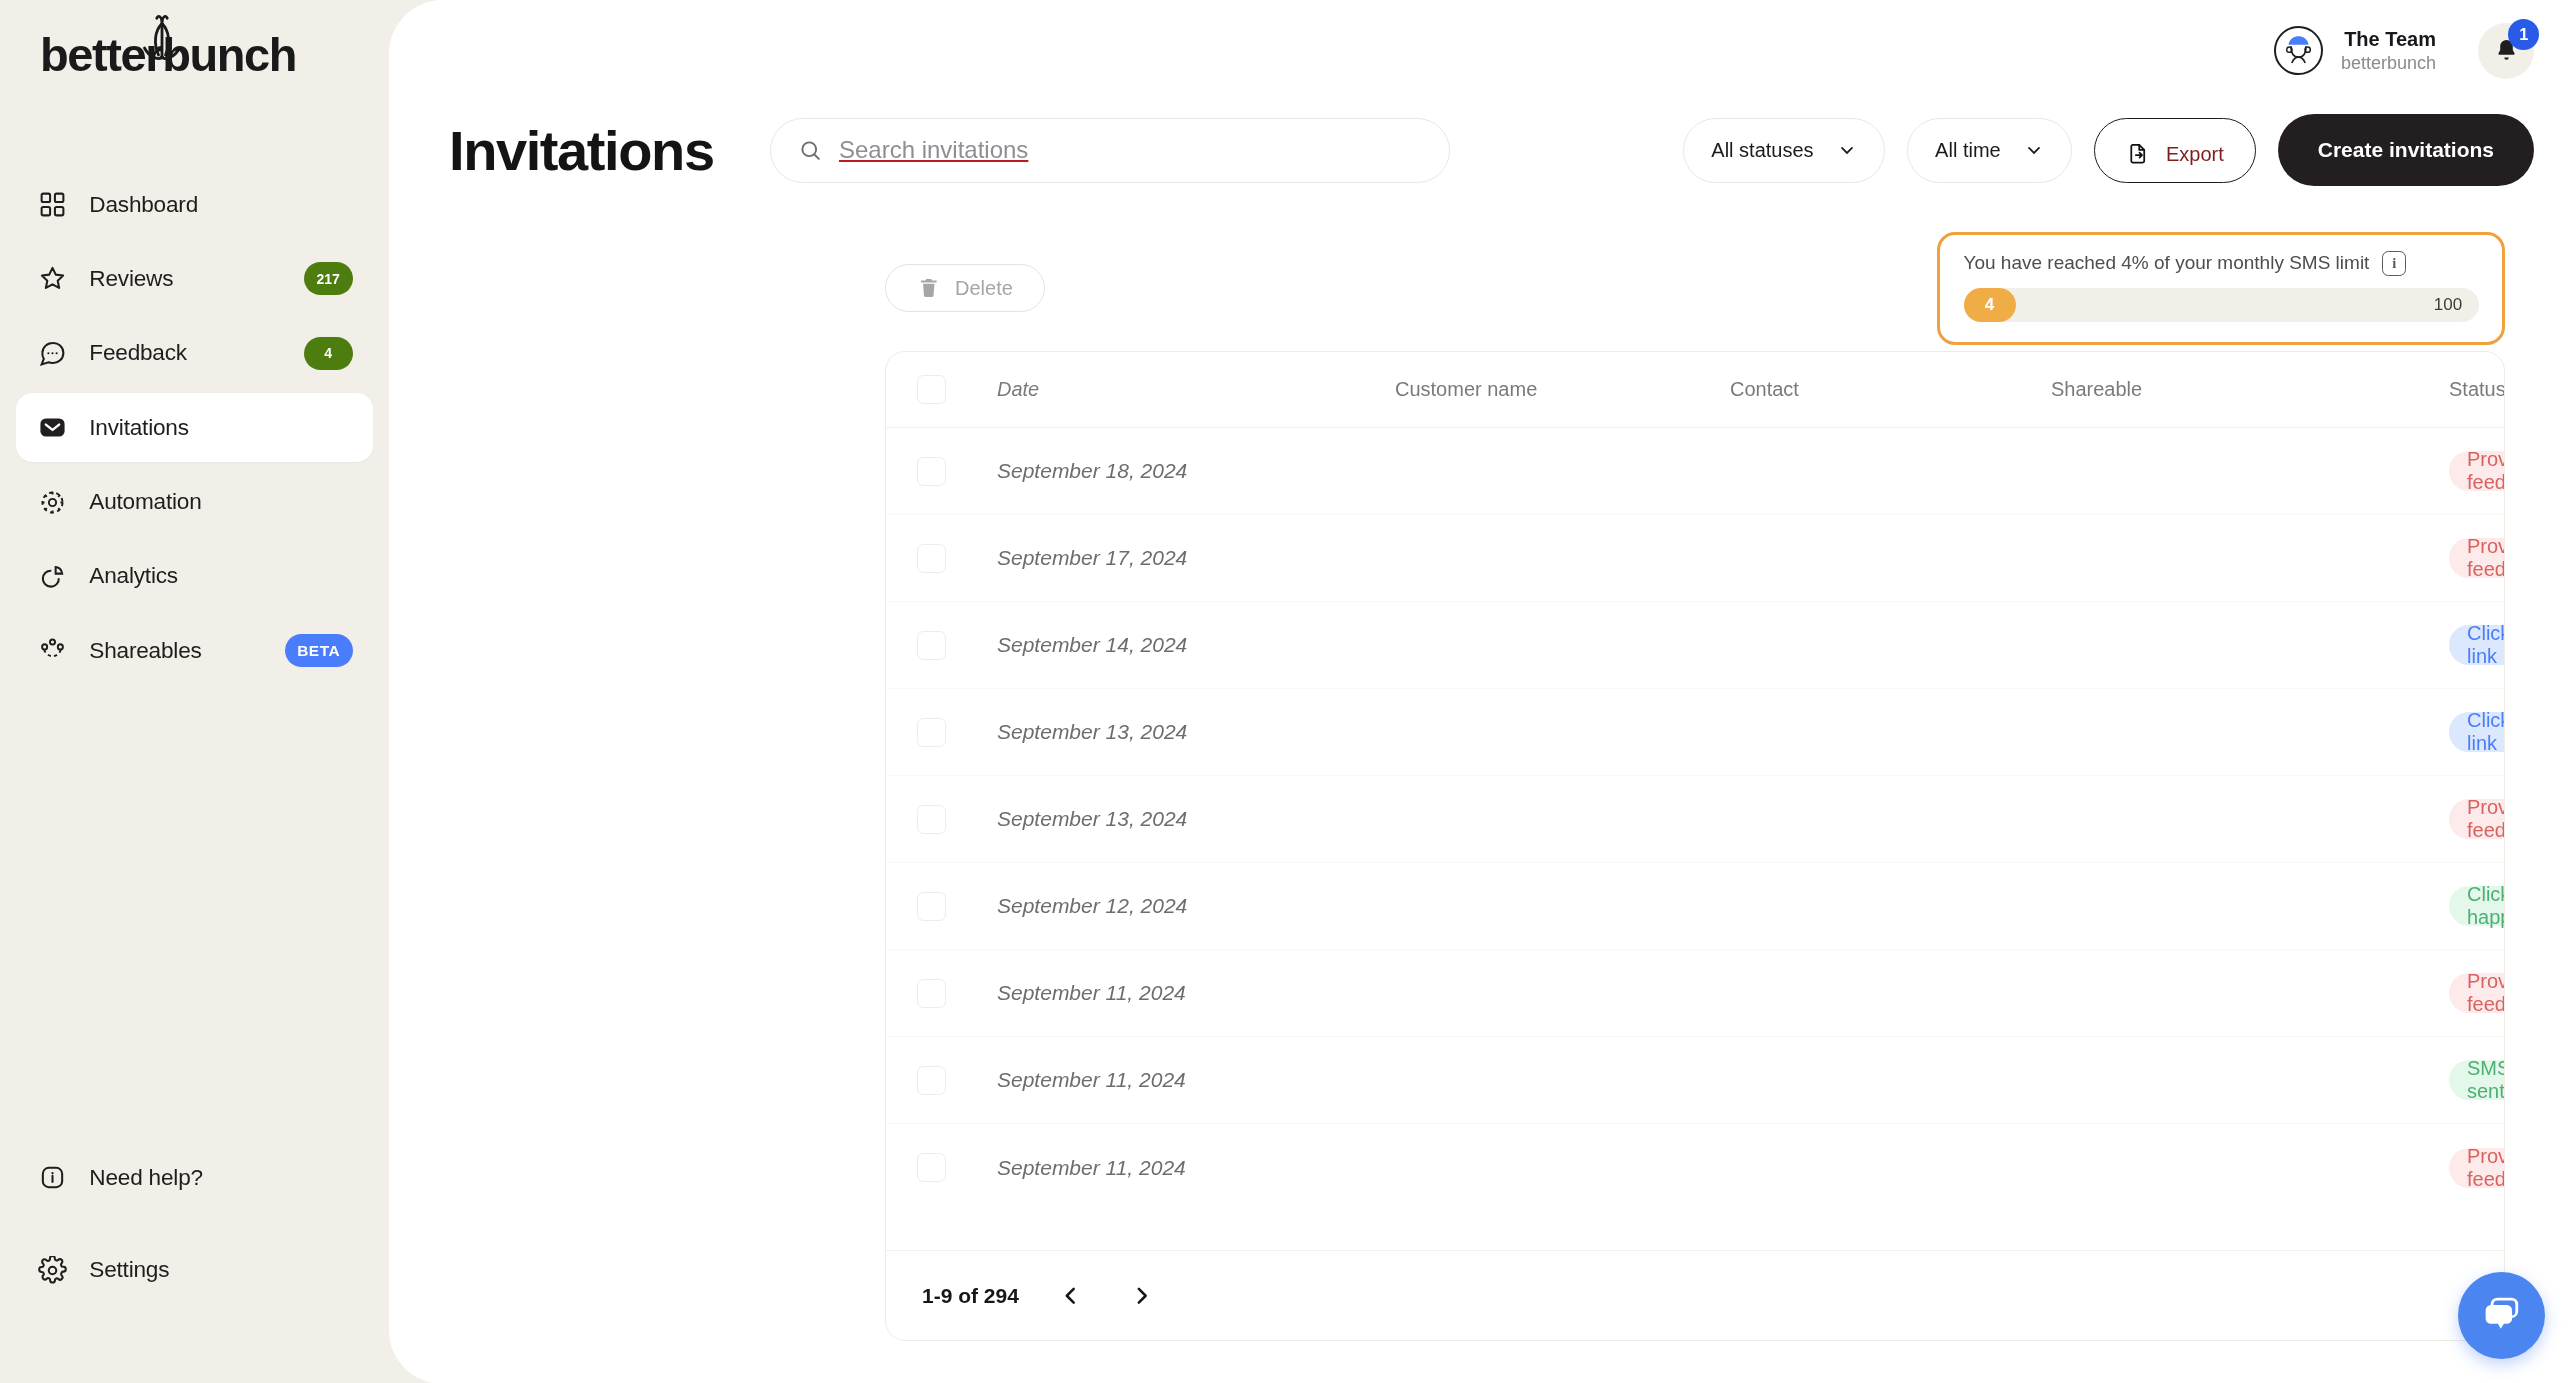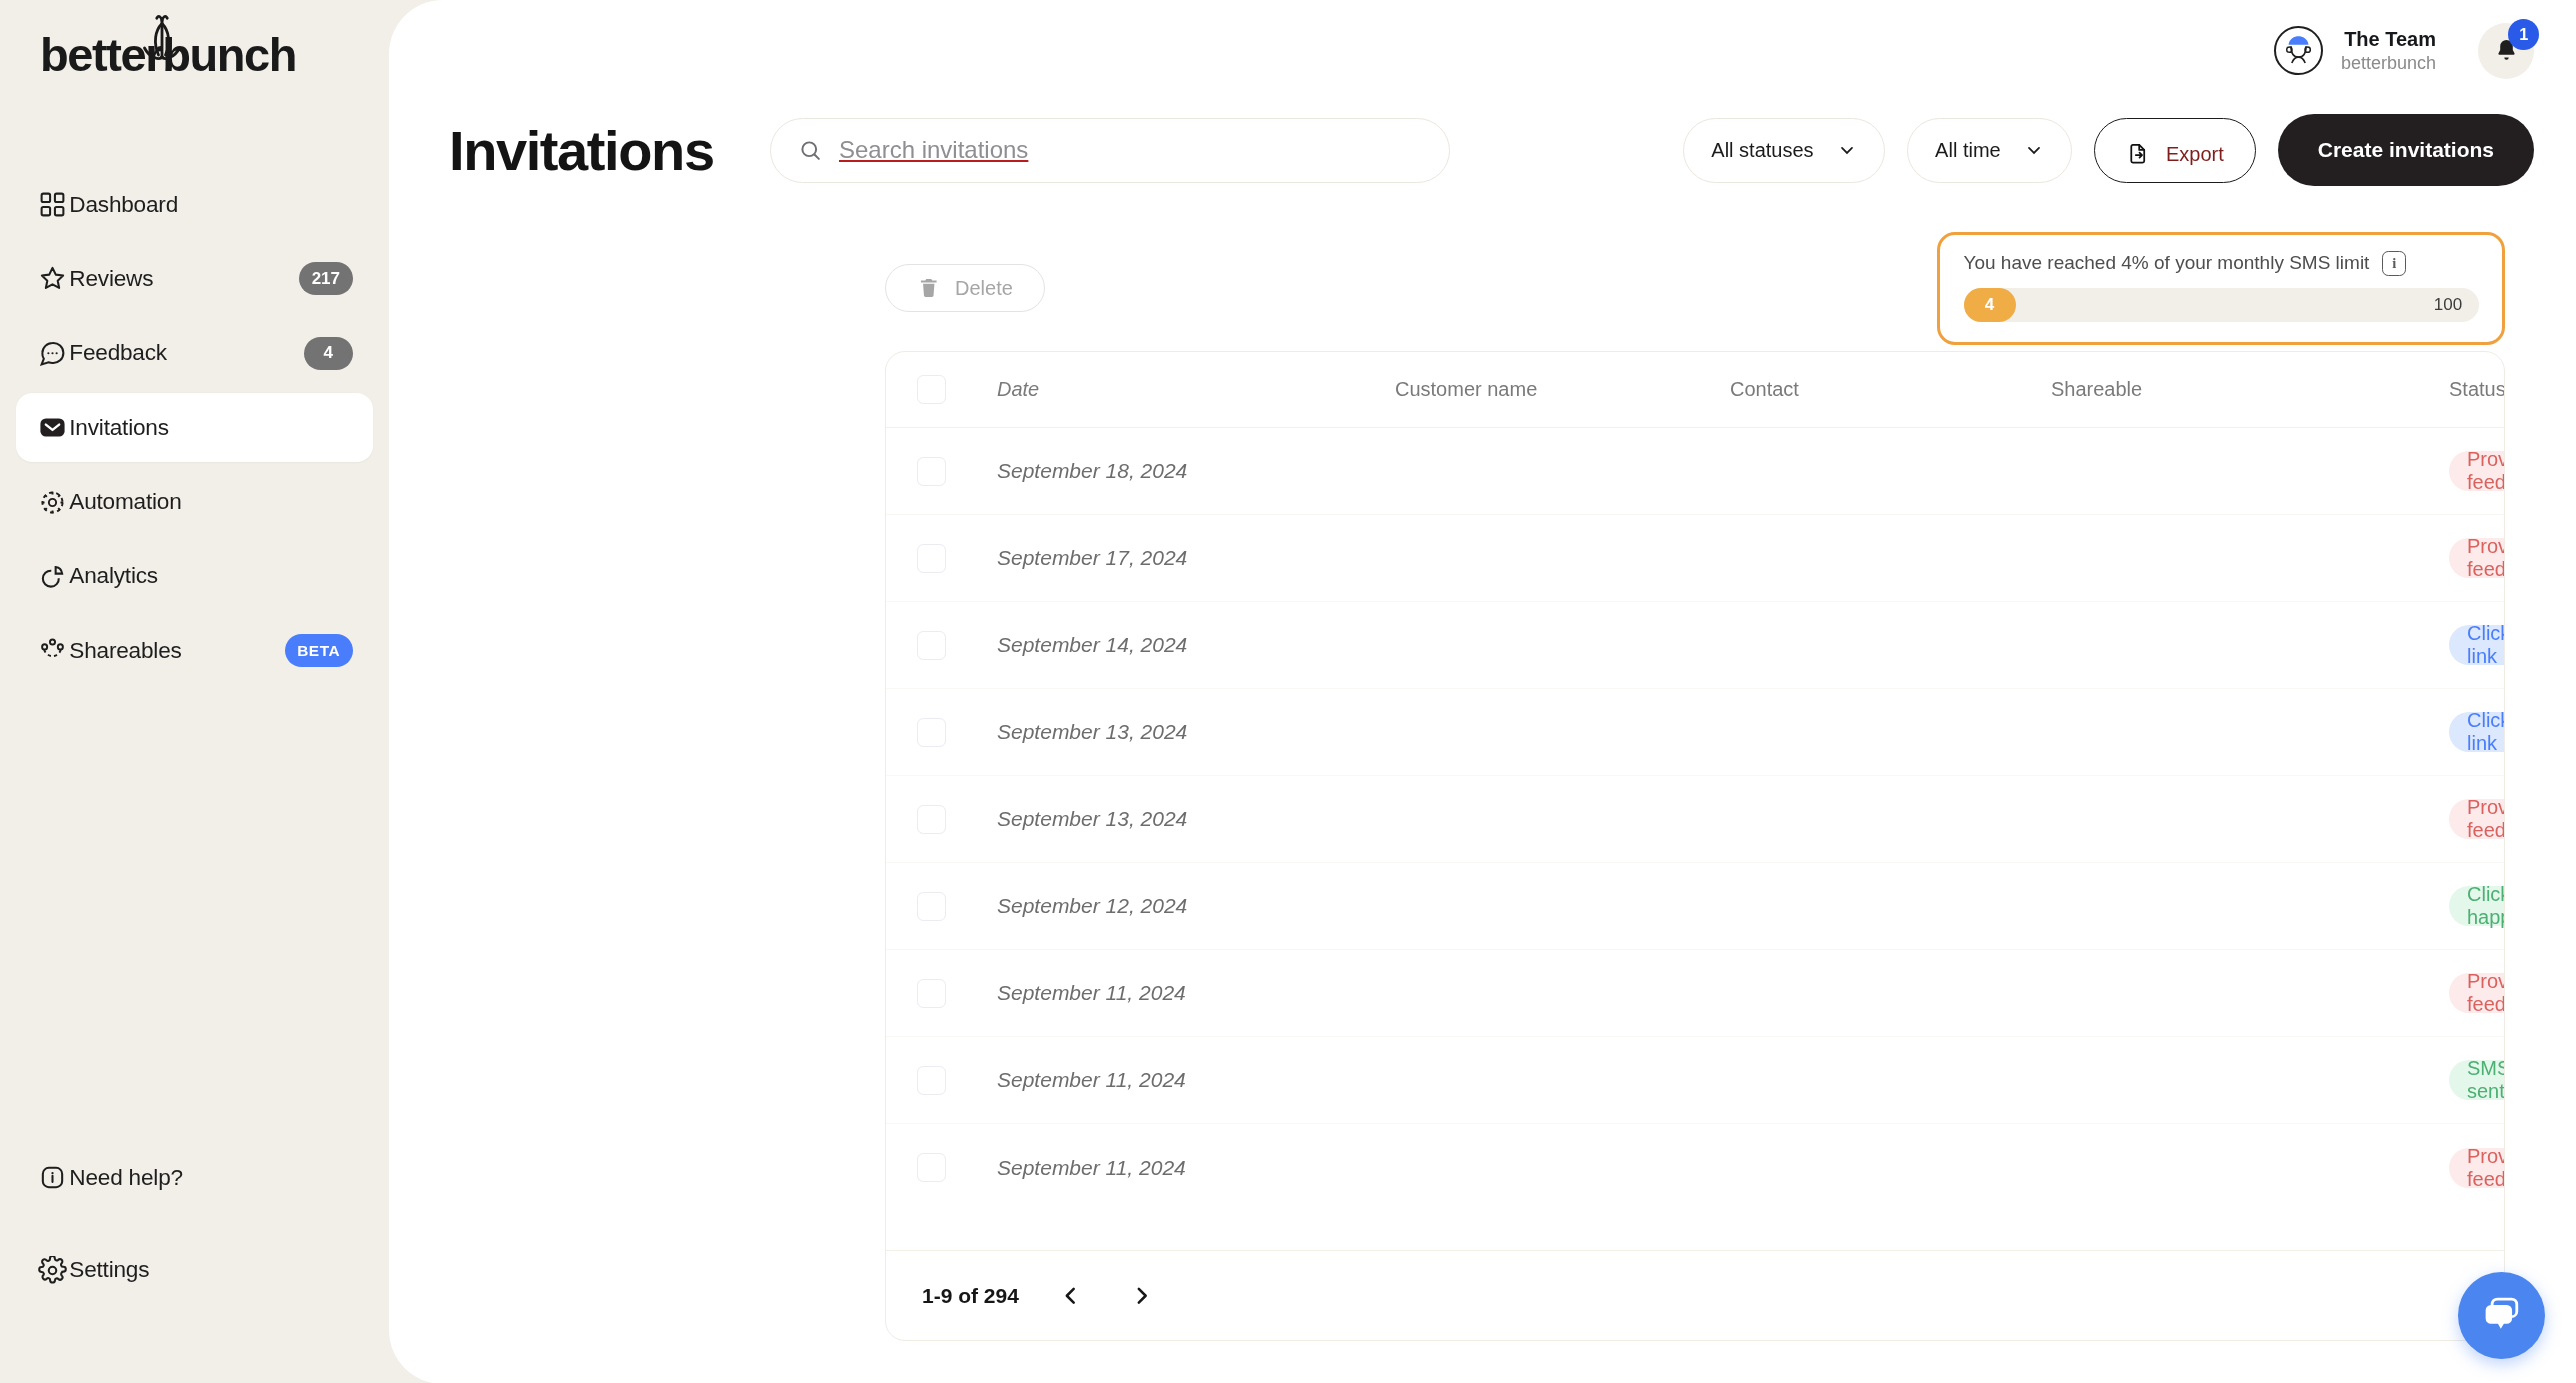--- a/index.html
+++ b/index.html
@@ -22,31 +22,31 @@
     letter-spacing: -1.4px; position: relative; display: inline-block;
     font-family: "Liberation Sans", sans-serif;
   }
   .logo .bee {
     position: absolute; left: 94px; top: -14.5px; width: 56px; height: 56px;
     pointer-events: none;
   }
 
   .nav { margin-top: 80px; padding: 0 16.3px; }
   .nav-item {
-    display: flex; align-items: center; 
+    display: flex; align-items: center; gap: 20px;
     height: 69px; padding: 0 20px; border-radius: 16.3px;
     cursor: pointer; margin-bottom: 5.4px; position: relative; text-align: right;
   }
   .nav-item.active { background: #ffffff; box-shadow: 0 0.9px 1.8px rgba(0,0,0,.04); }
   .nav-icon { width: 33px; height: 33px; flex: 0 0 33px; display:flex; align-items:center; justify-content:center; }
   .nav-icon svg { width: 29px; height: 29px; display:block; }
   .nav-label { font-size: 22.6px; color: #1e1e1e; font-weight: 400; letter-spacing:-0.2px; }
   .nav-badge {
-    margin-left: auto; background: #737373; color: #fff;
-    font-size: 17px; font-weight: 700; border-radius: 904px;
+    margin-left: auto; background: #4d7c0f; color: #fff;
+    font-size: 14px; font-weight: 700; border-radius: 904px;
     min-width: 49px; height: 33px; display: flex; align-items: center;
     justify-content: center; padding: 0 12.7px;
   }
   .nav-badge.beta { background: #4a7dfb; font-size: 15.4px; letter-spacing:0.5px; min-width: 65px; }
 
   .nav-bottom { position: absolute; bottom: 56px; left: 16.3px; right: 16.3px; }
   .nav-bottom .nav-item { margin-bottom: 23.5px; }
 
   
   .main {

